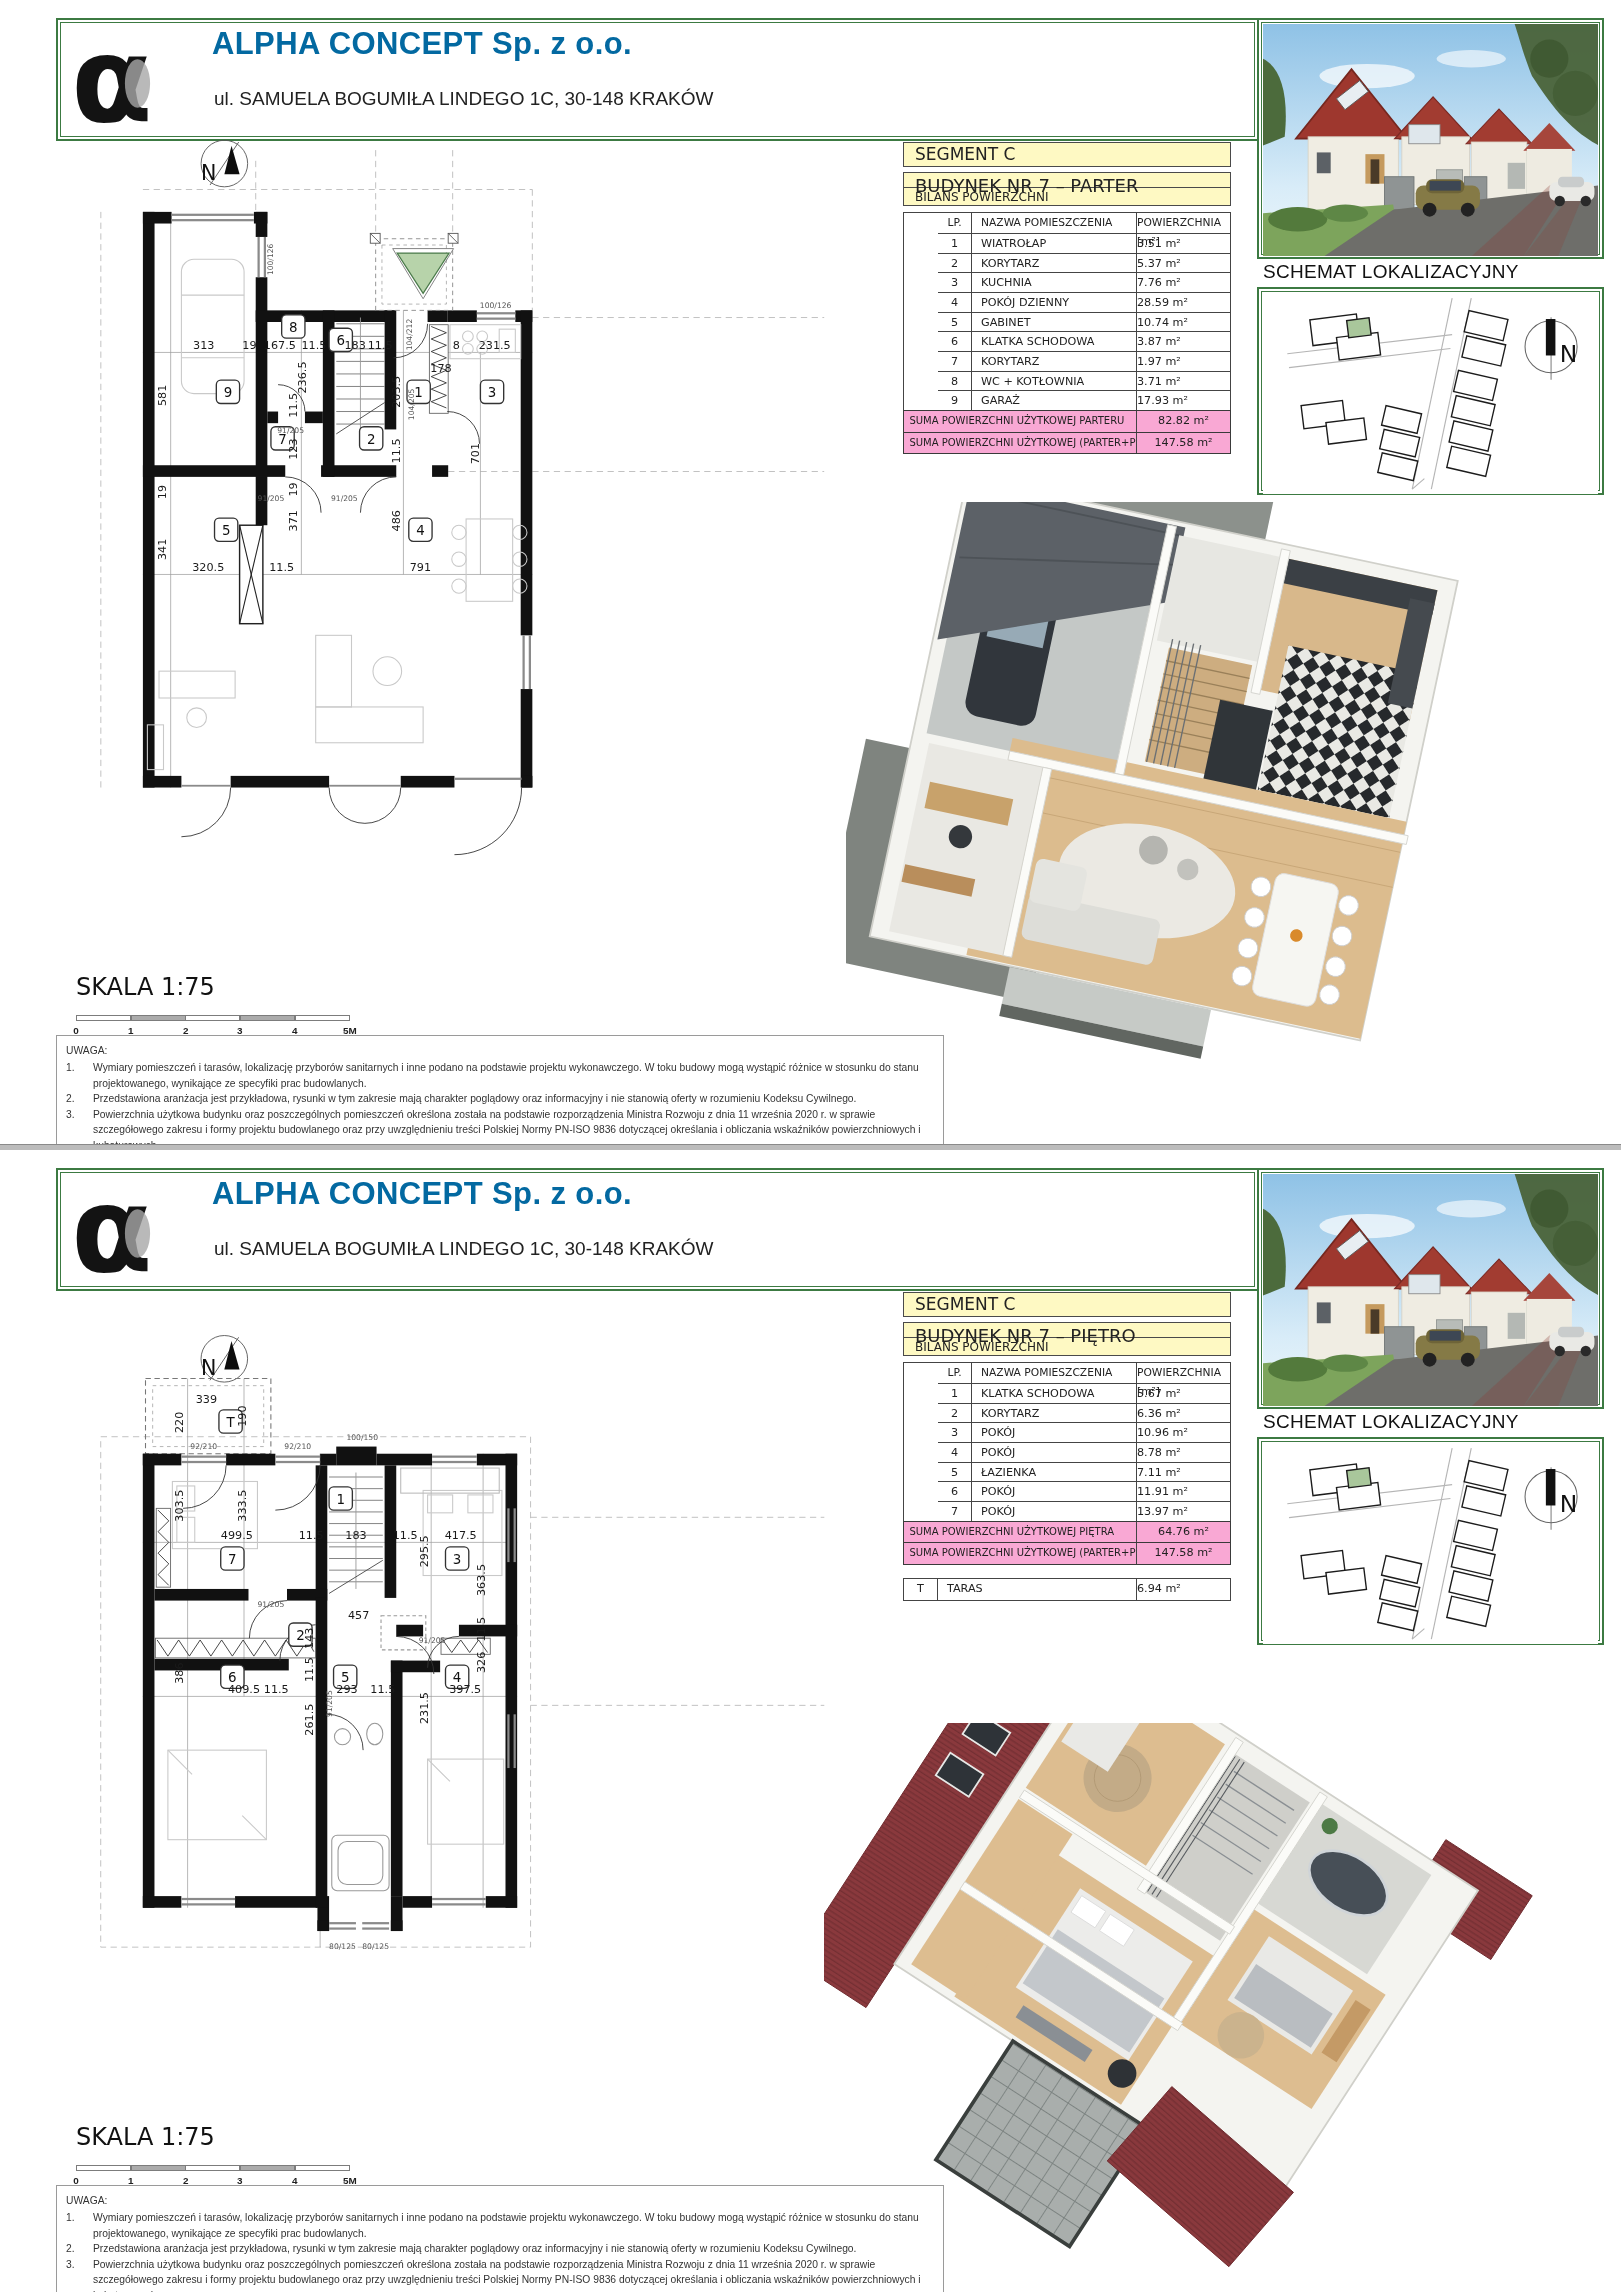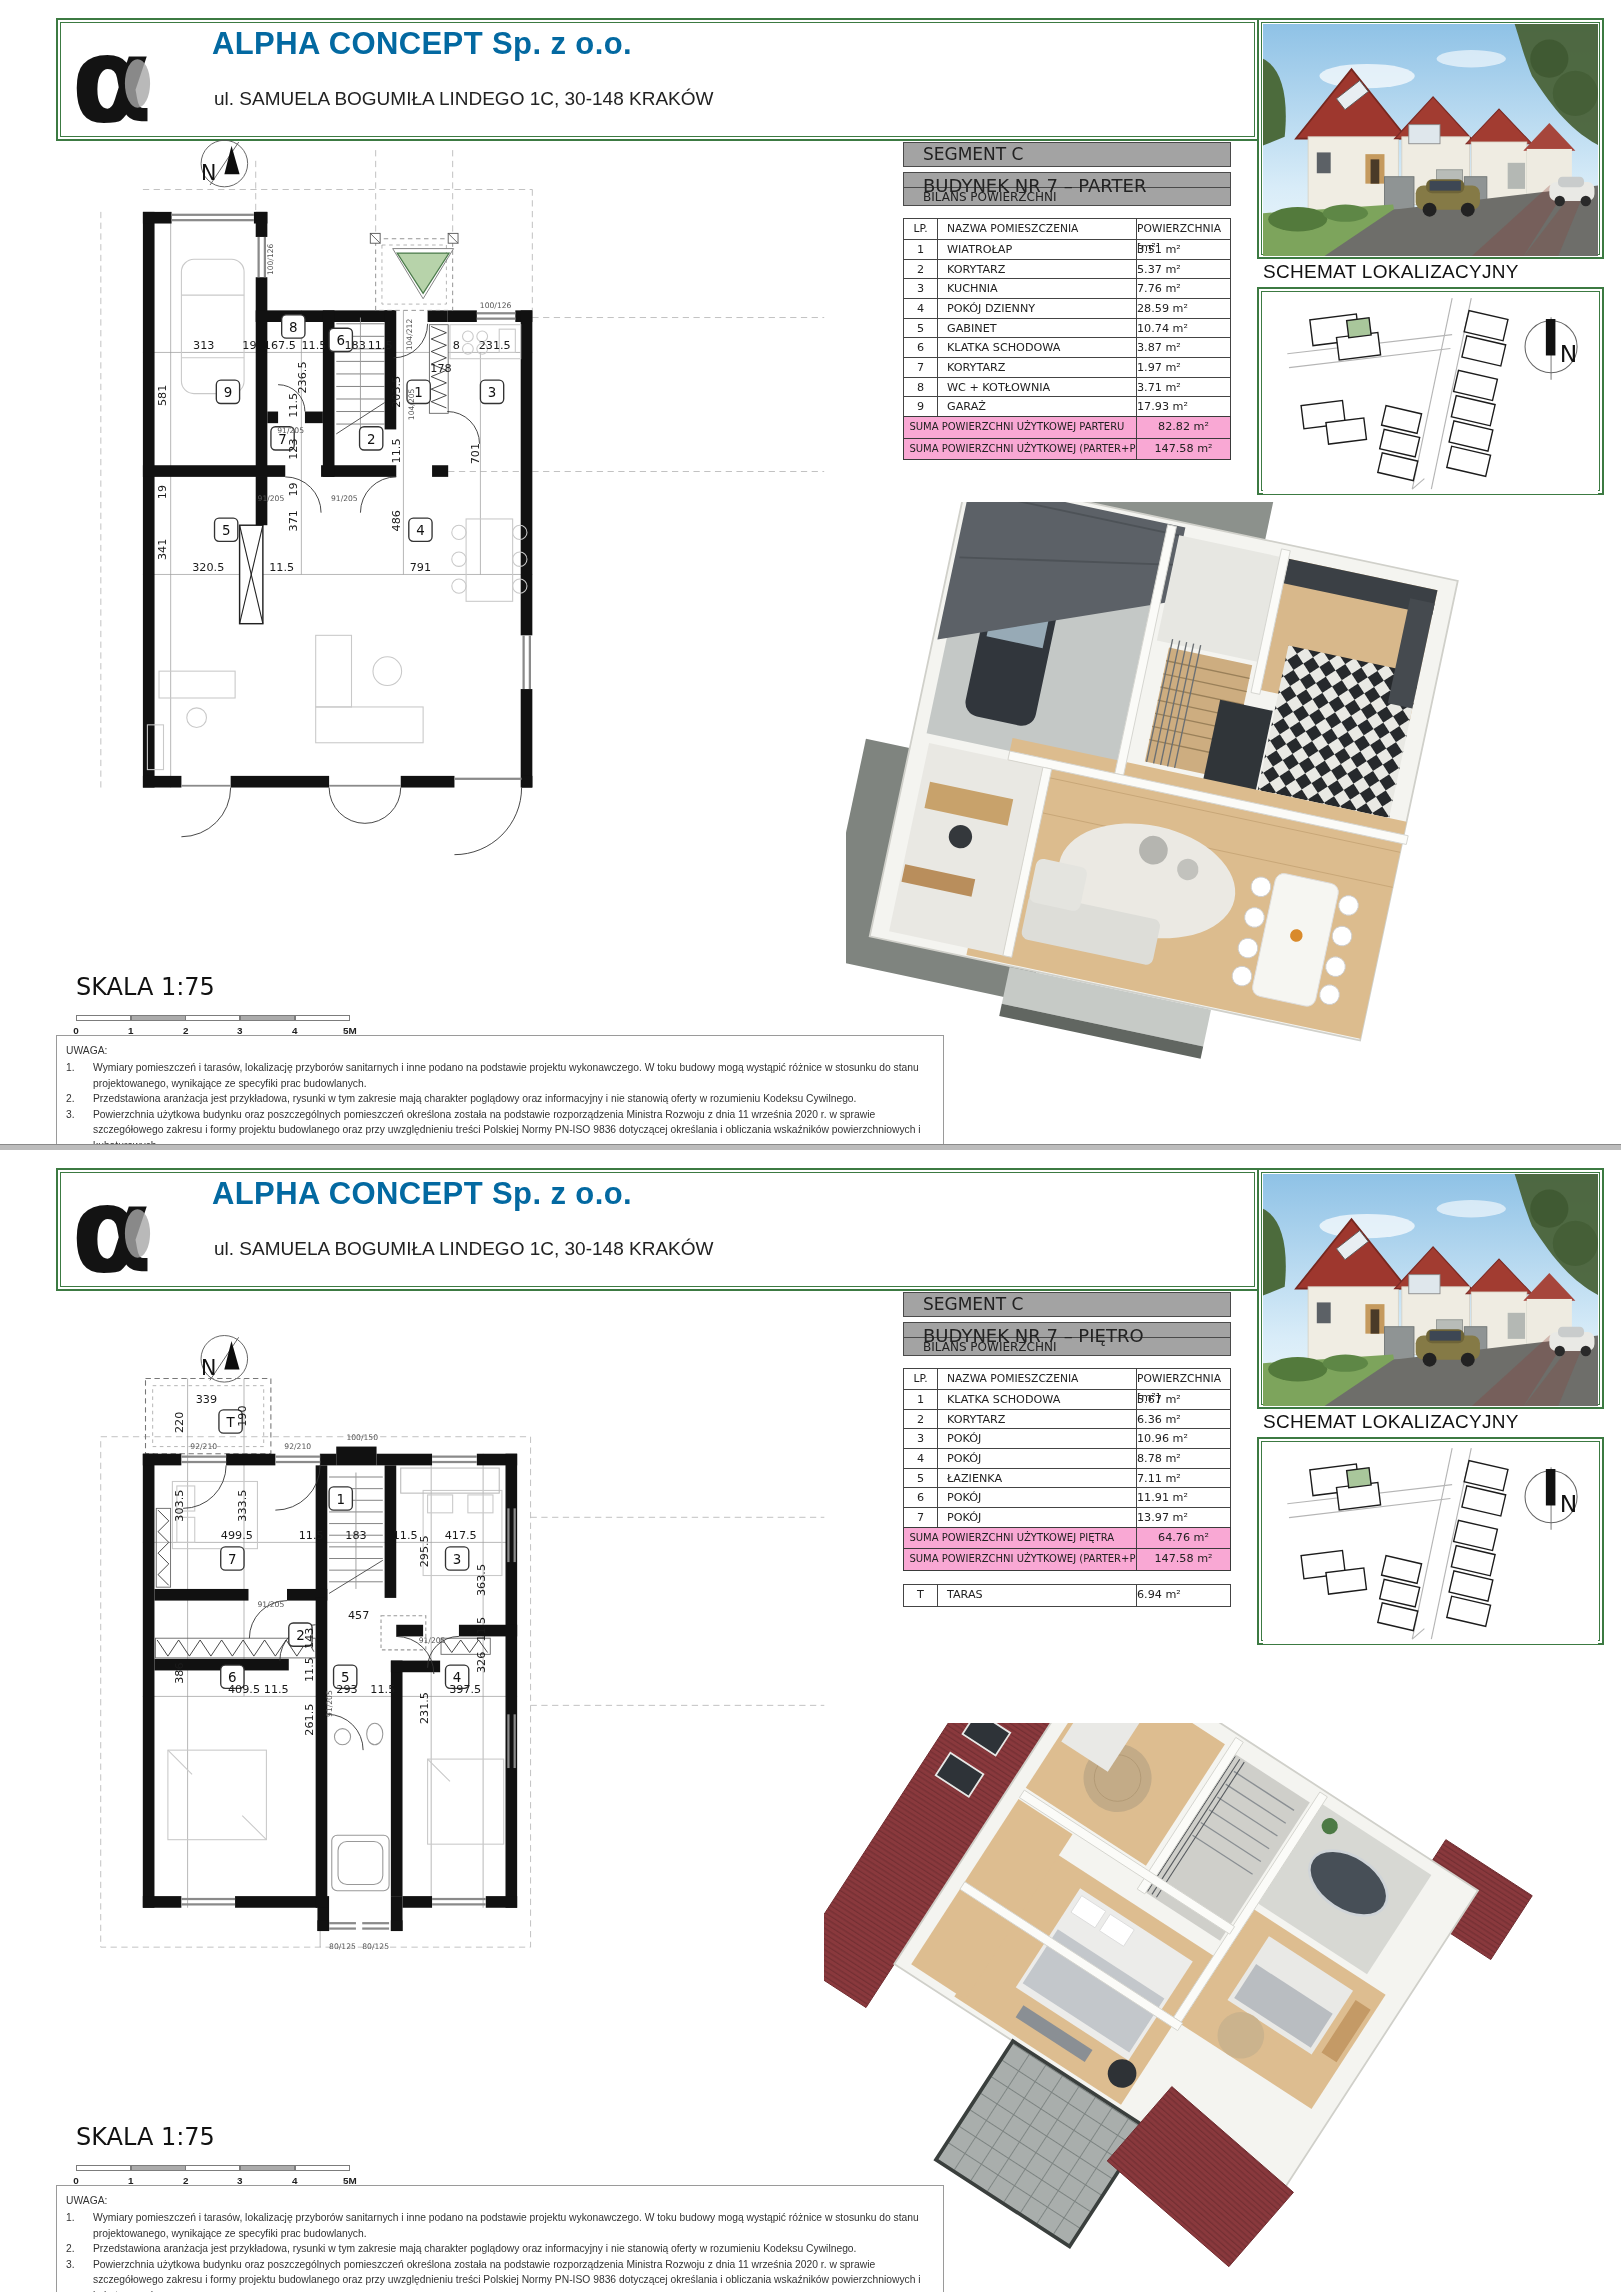--- a/index.html
+++ b/index.html
@@ -18,25 +18,25 @@
   .cname{position:absolute;left:154px;top:6px;font-size:31px;font-weight:700;letter-spacing:0.4px;color:#0369a1;}
   .caddr{position:absolute;left:156px;top:68px;font-size:19px;color:#222;}
   
   .photo{left:1257px;top:18px;width:347px;height:241px;}
   .photo svg{position:absolute;inset:3.6px;}
   .schemat{position:absolute;left:1263px;top:261px;width:340px;font-size:19px;color:#111;letter-spacing:0.3px;}
   .siteplan{left:1257px;top:287px;width:347px;height:208px;}
   .siteplan svg{position:absolute;inset:3.6px;}
   
   .tbl{position:absolute;left:903px;top:142px;width:328px;font-family:"DejaVu Sans",sans-serif;color:#222;}
-  .tbox{box-sizing:border-box;background:#a3a3a3;border:0.9px solid #4a4a4a;padding-left:19px;}
+  .tbox{box-sizing:border-box;background:#fef9c3;border:0.9px solid #4a4a4a;padding-left:11px;}
   .seg{height:25px;line-height:23px;font-size:17px;margin-bottom:4.5px;}
   .bud{height:16px;line-height:25px;font-size:18px;border-width:1.8px;}
   .bil{height:19.7px;line-height:18px;font-size:12px;margin-top:-0.9px;border-width:0.9px;}
-  .grid{box-sizing:border-box;border:1.3px solid #444;margin-top:12px;}
+  .grid{box-sizing:border-box;border:1.3px solid #444;margin-top:6px;padding-left:34px;}
   .trow{display:flex;height:19.7px;border-top:0.9px solid #444;box-sizing:border-box;}
   .trow:first-child{border-top:0;}
   .c-lp{width:34px;border-right:0.9px solid #444;text-align:center;font-size:11.2px;line-height:19px;box-sizing:border-box;}
   .c-name{flex:1;border-right:0.9px solid #444;padding-left:9px;font-size:11.2px;line-height:19px;box-sizing:border-box;white-space:nowrap;overflow:hidden;}
   .c-area{width:93px;font-size:11.2px;line-height:19px;box-sizing:border-box;}
   .thead .c-lp,.thead .c-name,.thead .c-area{font-size:10.7px;}
   .sumrow{display:flex;height:22.4px;border:1.8px solid #3a3a3a;background:#f9a8d4;box-sizing:border-box;margin-top:-0.9px;}
   .sum-label{flex:1;font-size:10px;line-height:19px;padding-left:5.4px;border-right:0.9px solid #444;white-space:nowrap;overflow:hidden;box-sizing:border-box;}
   .sum-val{width:93px;font-size:11.2px;line-height:19px;text-align:center;box-sizing:border-box;}
   .tarasrow{display:flex;height:22.4px;border:1.3px solid #444;background:#fff;box-sizing:border-box;margin-top:13.4px;}

